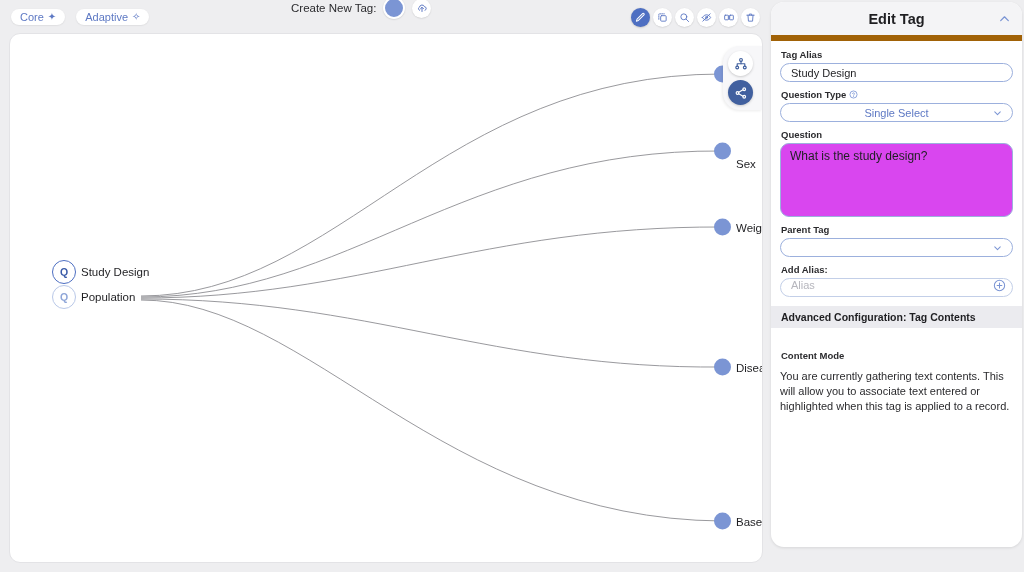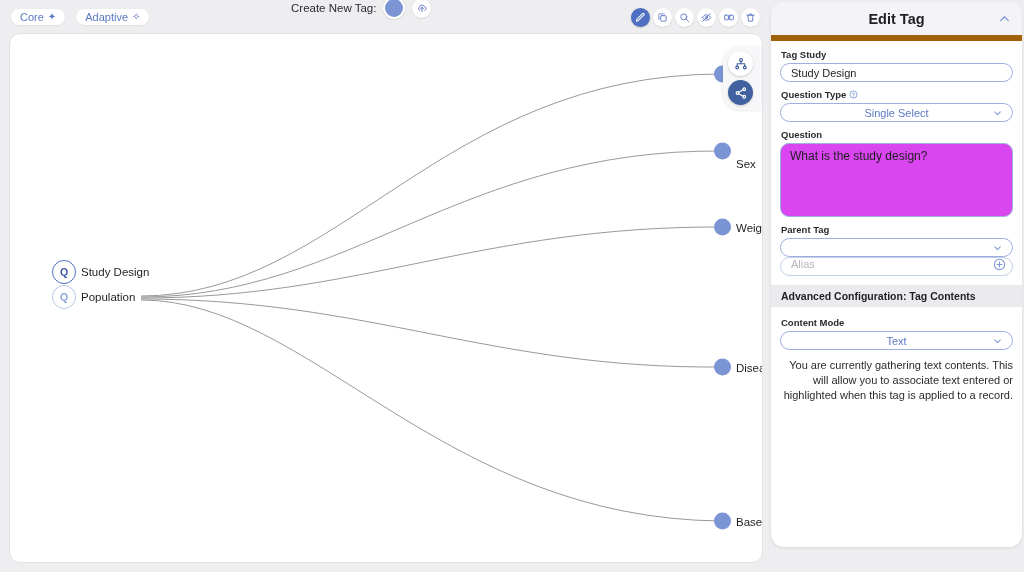--- a/index.html
+++ b/index.html
@@ -245,21 +245,21 @@
   .alias-plus { display: flex; cursor: pointer; }
 
   #adv-header {
     margin: 9px -9px 0 -9px;
     padding: 5px 10px;
     background: #ebebef;
     font-size: 10.5px;
     font-weight: bold;
     color: #1f1f22;
   }
-  #adv-body { padding-top: 8px; text-align: right; }
+  #adv-body { padding-top: 20px; }
   #content-mode-desc {
     margin-top: 8px;
     font-size: 11px;
     line-height: 15px;
     color: #2b2b2e;
   }
   .help-icon { display: flex; cursor: pointer; }
 </style>
 </head>
 <body>
@@ -396,21 +396,21 @@
     <span id="panel-title">Edit Tag</span>
     <span id="panel-collapse">
       <svg width="13" height="13" viewBox="0 0 24 24" fill="none" stroke="#7b95d4" stroke-width="2.4" stroke-linecap="round" stroke-linejoin="round">
         <path d="M5 15l7-7 7 7"></path>
       </svg>
     </span>
   </div>
 
   <div id="panel-body">
 
-    <div class="field-label">Tag Study</div>
+    <div class="field-label">Tag Alias</div>
     <div class="pill-input">Study Design</div>
 
     <div class="field-label">
       <span>Question Type</span>
       <span class="help-icon">
         <svg width="9" height="9" viewBox="0 0 24 24" fill="none" stroke="#7b95d4" stroke-width="2.2">
           <circle cx="12" cy="12" r="9.5"></circle>
           <path d="M9.4 9.3a2.7 2.7 0 0 1 5.2.9c0 1.8-2.6 2.3-2.6 3.9" stroke-linecap="round"></path>
           <path d="M12 17.3v.1" stroke-linecap="round"></path>
         </svg>
@@ -431,39 +431,32 @@
     <div class="field-label">Parent Tag</div>
     <div class="pill-select">
       <span></span>
       <span class="chev">
         <svg width="11" height="11" viewBox="0 0 24 24" fill="none" stroke="#7b95d4" stroke-width="2.2" stroke-linecap="round" stroke-linejoin="round">
           <path d="M6 9.5l6 6 6-6"></path>
         </svg>
       </span>
     </div>
 
+    <div class="field-label">Add Alias:</div>
     <div class="alias-row">
       <span class="ph">Alias</span>
       <span class="alias-plus">
         <svg width="13" height="13" viewBox="0 0 24 24" fill="none" stroke="#7b95d4" stroke-width="1.9">
           <circle cx="12" cy="12" r="9.5"></circle>
           <path d="M12 7.6v8.8M7.6 12h8.8" stroke-linecap="round"></path>
         </svg>
       </span>
     </div>
 
     <div id="adv-header">Advanced Configuration: Tag Contents</div>
 
     <div id="adv-body">
       <div class="field-label" style="margin-top:2px;">Content Mode</div>
-      <div class="pill-select">
-        <span>Text</span>
-        <span class="chev">
-          <svg width="11" height="11" viewBox="0 0 24 24" fill="none" stroke="#7b95d4" stroke-width="2.2" stroke-linecap="round" stroke-linejoin="round">
-            <path d="M6 9.5l6 6 6-6"></path>
-          </svg>
-        </span>
-      </div>
       <div id="content-mode-desc">You are currently gathering text contents. This will allow you to associate text entered or highlighted when this tag is applied to a record.</div>
     </div>
 
   </div>
 </div>
 
 </body></html>

